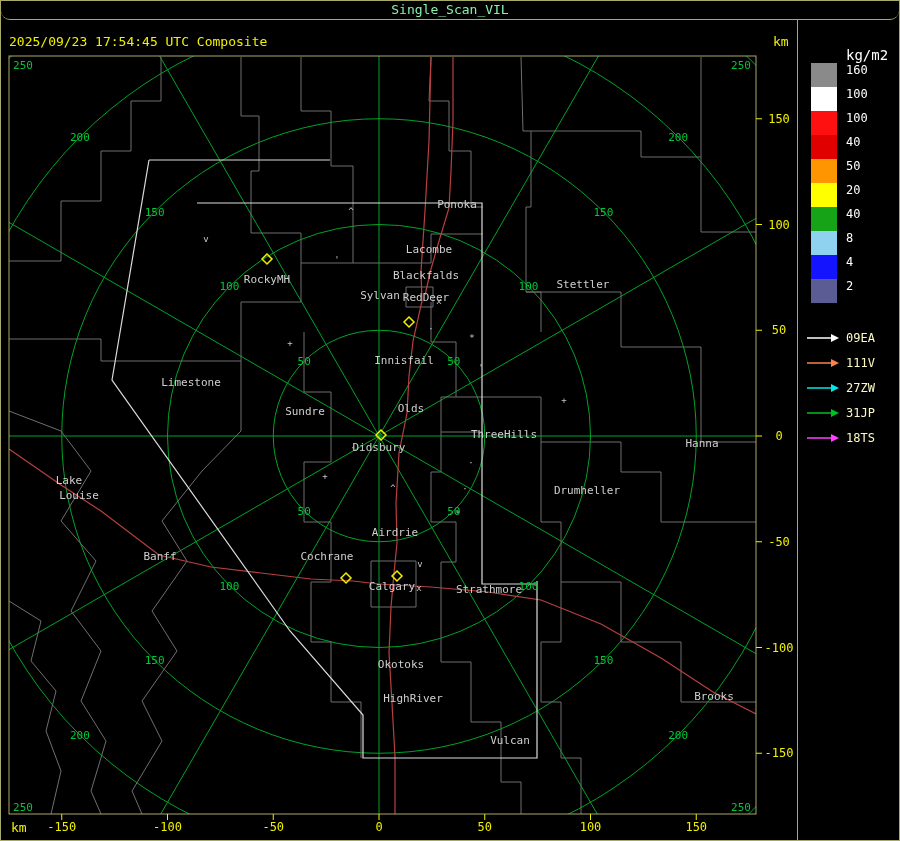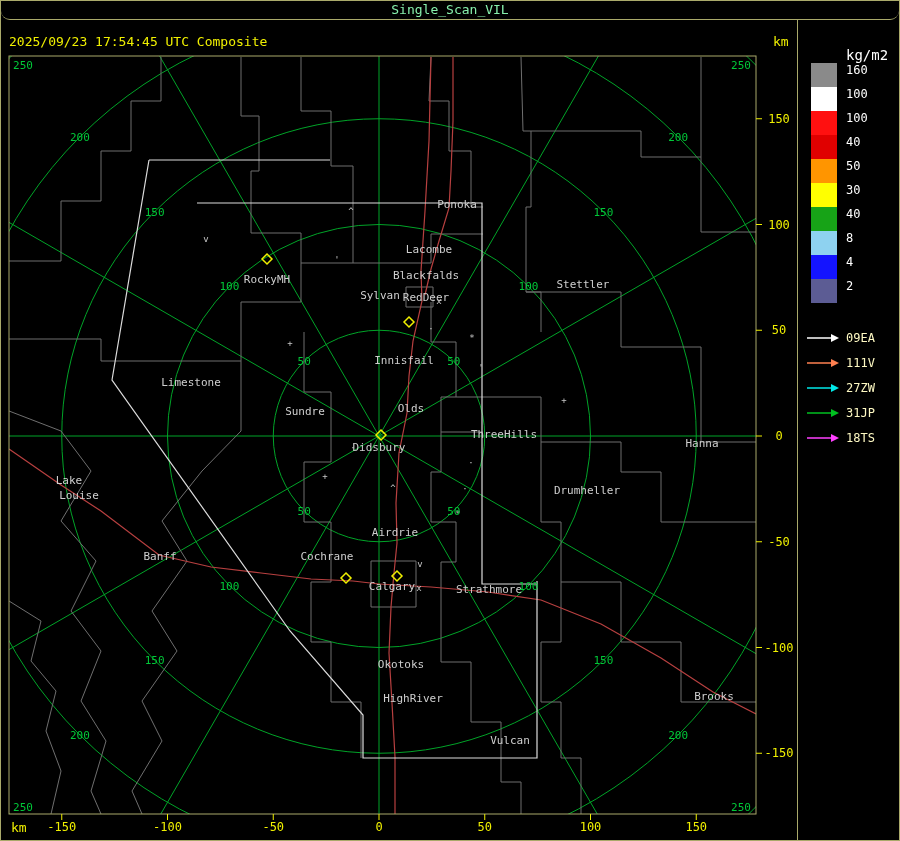--- a/index.html
+++ b/index.html
@@ -215,21 +215,21 @@
         <div class="cbar-row">
           <div class="cbar-swatch" style="background: rgb(224, 0, 0);"></div>
           <span class="cbar-label">40</span>
         </div>
         <div class="cbar-row">
           <div class="cbar-swatch" style="background: rgb(255, 149, 0);"></div>
           <span class="cbar-label">50</span>
         </div>
         <div class="cbar-row">
           <div class="cbar-swatch" style="background: rgb(255, 255, 0);"></div>
-          <span class="cbar-label">30</span>
+          <span class="cbar-label">20</span>
         </div>
         <div class="cbar-row">
           <div class="cbar-swatch" style="background: rgb(23, 163, 23);"></div>
           <span class="cbar-label">40</span>
         </div>
         <div class="cbar-row">
           <div class="cbar-swatch" style="background: rgb(142, 210, 240);"></div>
           <span class="cbar-label">8</span>
         </div>
         <div class="cbar-row">

